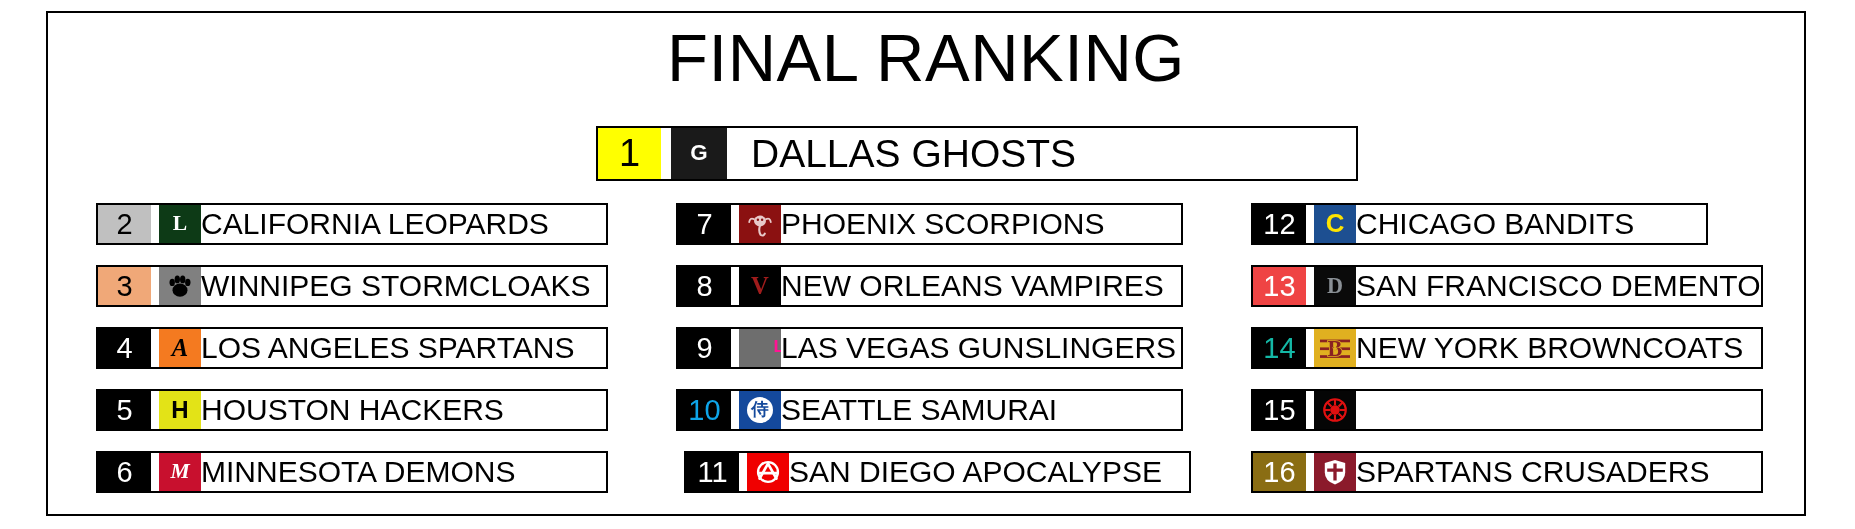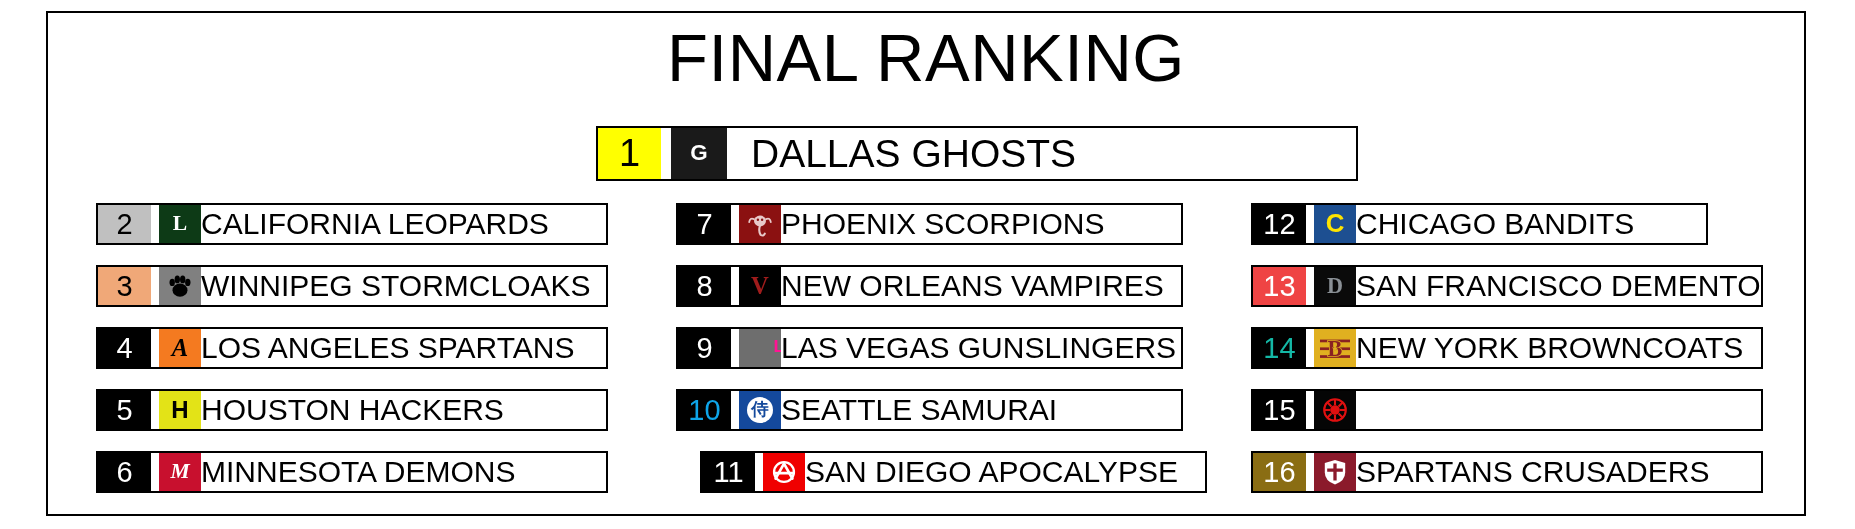--- a/index.html
+++ b/index.html
@@ -221,21 +221,21 @@
           <div class="team">LAS VEGAS GUNSLINGERS</div>
         </div>
         <div class="row grid-row" style="left: 628px; top: 376px; width: 507px;">
           <div class="rank" style="background: rgb(0, 0, 0); color: #0ea5e9;">10</div>
           <div class="logo-pad"></div>
           <div class="logo" style="background: rgb(20, 73, 156);">
             <div style="width:26.4px;height:26.4px;border-radius:50%;background:#ffffff;color:#14499c;display:flex;align-items:center;justify-content:center;font-size:17.4px;font-weight:700;line-height:1;font-family:'DejaVu Sans',sans-serif;">侍</div>
           </div>
           <div class="team">SEATTLE SAMURAI</div>
         </div>
-        <div class="row grid-row" style="left: 652px; top: 438px; width: 507px;">
+        <div class="row grid-row" style="left: 636px; top: 438px; width: 507px;">
           <div class="rank" style="background: rgb(0, 0, 0); color: rgb(255, 255, 255);">11</div>
           <div class="logo-pad"></div>
           <div class="logo" style="background: rgb(240, 0, 0);">
             <svg width="30" height="30" viewBox="0 0 100 100">
               <circle cx="50" cy="50" r="33" fill="none" stroke="#ffffff" stroke-width="8"></circle>
               <path d="M22 72 L50 22 L78 72" stroke="#ffffff" stroke-width="9" fill="none" stroke-linecap="round" stroke-linejoin="round"></path>
               <path d="M18 54 L82 54" stroke="#ffffff" stroke-width="9" stroke-linecap="round"></path>
             </svg>
           </div>
           <div class="team">SAN DIEGO APOCALYPSE</div>

